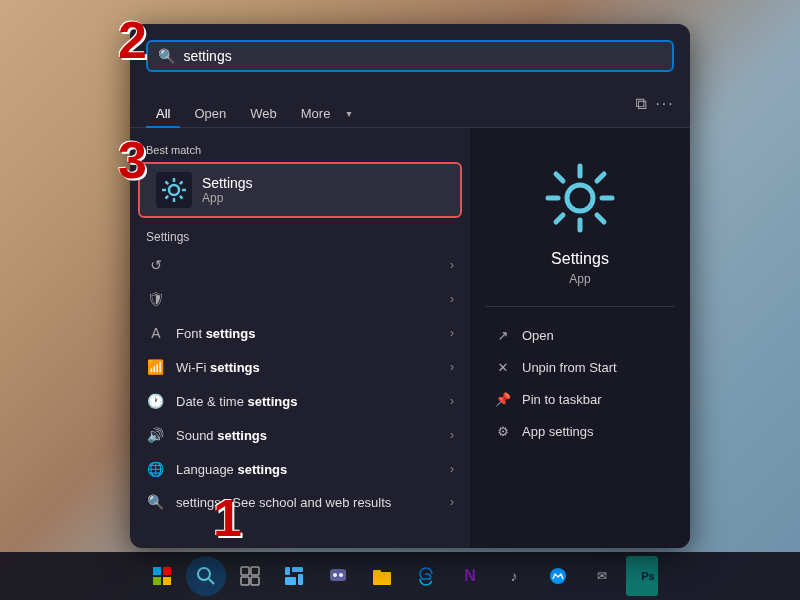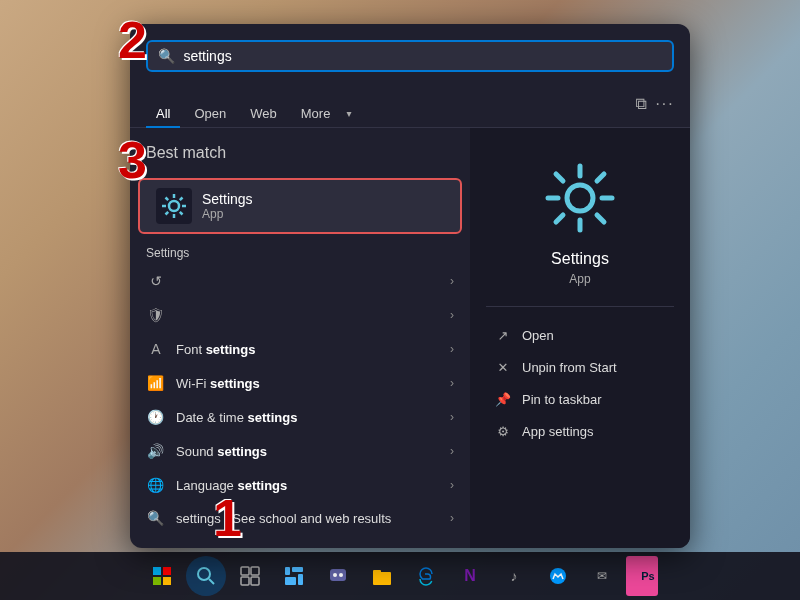--- a/index.html
+++ b/index.html
@@ -133,22 +133,22 @@
 
     
     .left-panel {
       flex: 1;
       padding: 12px 0;
       overflow-y: auto;
     }
 
     .section-label {
       color: #ccc;
-      font-size: 16px;
-      padding: 4px 16px 16px 16px;
+      font-size: 11px;
+      padding: 4px 16px 6px 16px;
       font-weight: 500;
     }
 
     .best-match-item {
       display: flex;
       align-items: center;
       padding: 8px 16px;
       margin: 0 8px;
       background: #2d2d3d;
       border: 2px solid #e05555;
@@ -538,16 +538,16 @@
     </div>
     <div class="taskbar-item" style="color:#7719aa; font-weight:bold; font-size:16px;">N</div>
     <div class="taskbar-item" style="color:#aaa; font-size:14px;">♪</div>
     <div class="taskbar-item">
       <svg width="20" height="20" viewBox="0 0 20 20">
         <circle cx="10" cy="10" r="8" fill="#0099ff"></circle>
         <path d="M5 13L7 8l3 3 3-3 2 5" stroke="#fff" stroke-width="1.5" fill="none"></path>
       </svg>
     </div>
     <div class="taskbar-item" style="color:#aaa; font-size:12px;">✉</div>
-    <div class="taskbar-item" style="background:#ec4899; border-radius:3px; color:#001e36; font-weight:bold; font-size:11px; width:32px;padding-left:12px;">Ps</div>
+    <div class="taskbar-item" style="background:#0f766e; border-radius:3px; color:#001e36; font-weight:bold; font-size:11px; width:32px;padding-left:12px;">Ps</div>
   </div>
 
 </div>
 
 </body></html>

